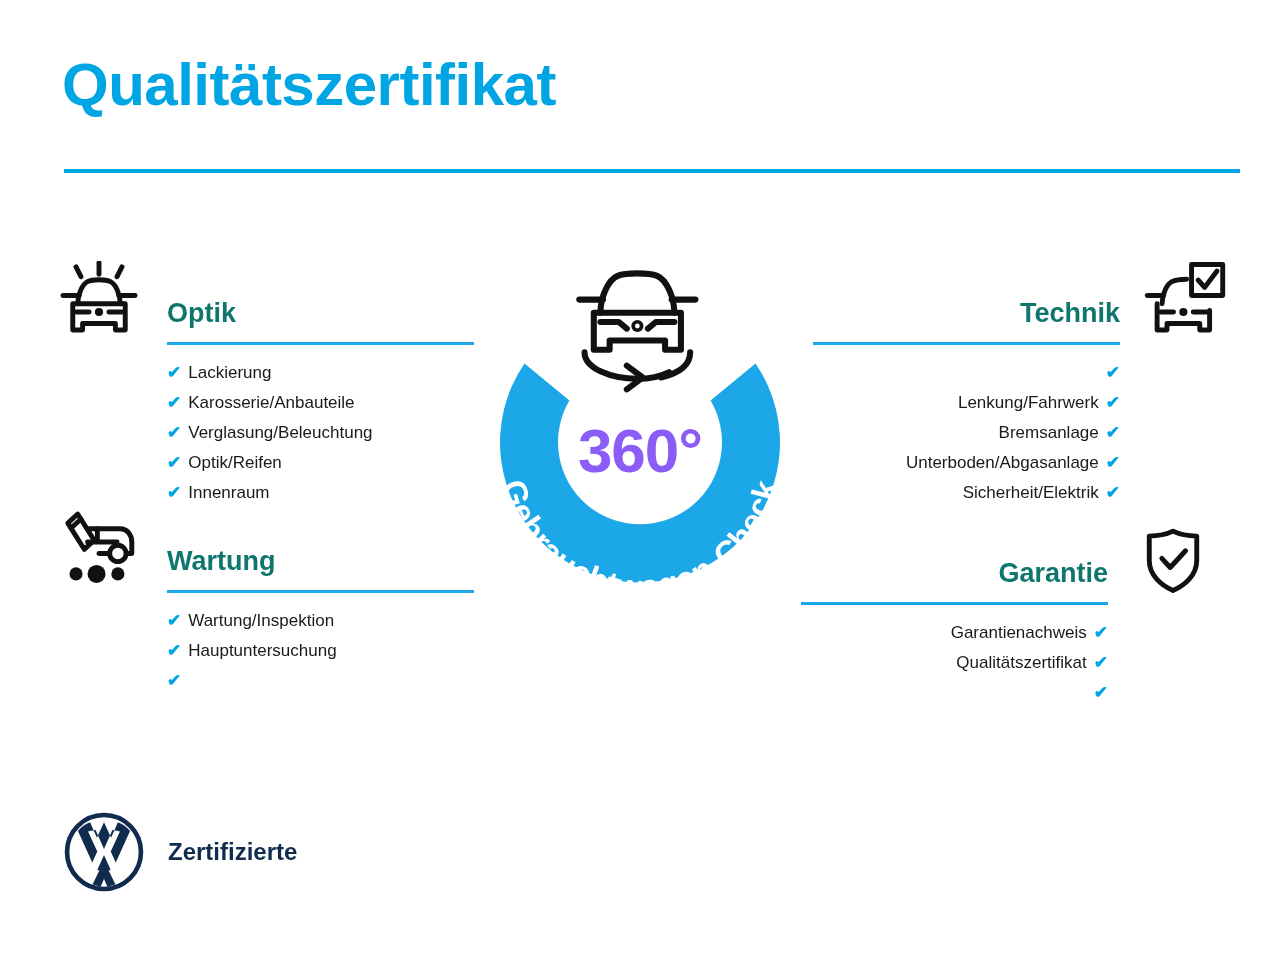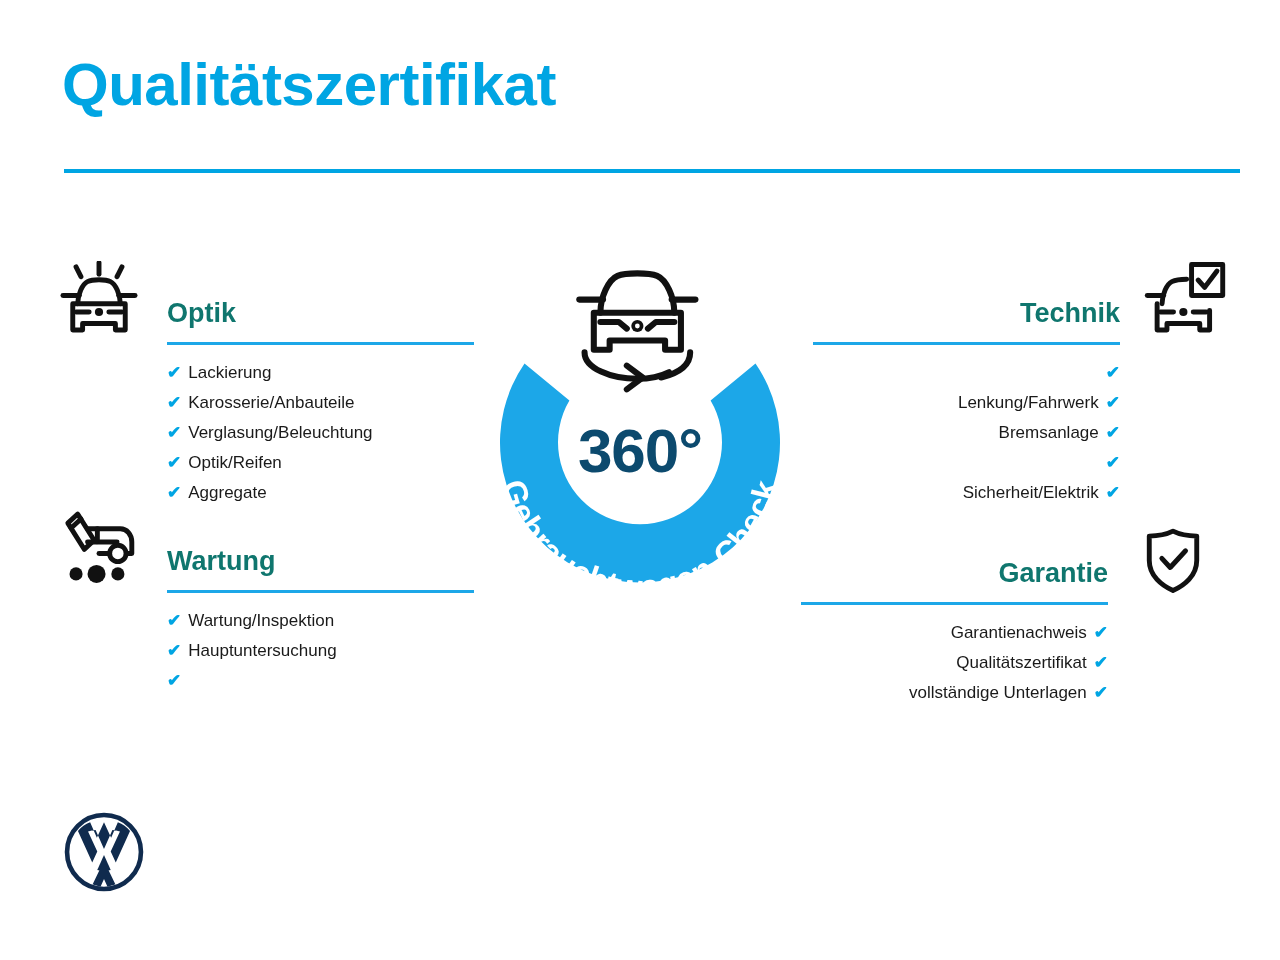--- a/index.html
+++ b/index.html
@@ -133,21 +133,21 @@
   #center-badge svg { display: block; }
 
   #badge-360 {
     position: absolute;
     left: 0;
     top: 168px;
     width: 368px;
     text-align: center;
     font-size: 62px;
     font-weight: 700;
-    color: #0c4a6e;
+    color: #8b5cf6;
     letter-spacing: -1px;
     line-height: 1;
   }
 
   
   #footer-logo {
     position: absolute;
     left: 62px;
     top: 810px;
     display: flex;
@@ -206,21 +206,21 @@
       <li class="item">
           <span class="tick">✔</span>
           <span>Verglasung/Beleuchtung</span>
         </li>
       <li class="item">
           <span class="tick">✔</span>
           <span>Optik/Reifen</span>
         </li>
       <li class="item">
           <span class="tick">✔</span>
-          <span>Aggregate</span>
+          <span>Innenraum</span>
         </li>
     </ul>
   </div>
 
   <div class="section" id="sec-wartung">
     <div class="sec-head">
       <div class="sec-icon">
         <svg viewBox="0 0 100 96" width="82" height="79" aria-hidden="true">
           <g fill="none" stroke="#111" stroke-width="6" stroke-linejoin="round" stroke-linecap="round">
             <path d="M12 17 L24 6 L44 38 L32 49 Z"></path>
@@ -283,20 +283,21 @@
         </li>
       <li class="item">
           <span>Lenkung/Fahrwerk</span>
           <span class="tick">✔</span>
         </li>
       <li class="item">
           <span>Bremsanlage</span>
           <span class="tick">✔</span>
         </li>
       <li class="item">
+          <span>Unterboden/Abgasanlage</span>
           <span class="tick">✔</span>
         </li>
       <li class="item">
           <span>Sicherheit/Elektrik</span>
           <span class="tick">✔</span>
         </li>
     </ul>
   </div>
 
   <div class="section" id="sec-garantie">
@@ -315,21 +316,20 @@
     <ul class="item-list">
       <li class="item">
           <span>Garantienachweis</span>
           <span class="tick">✔</span>
         </li>
       <li class="item">
           <span>Qualitätszertifikat</span>
           <span class="tick">✔</span>
         </li>
       <li class="item">
-          <span>vollständige Unterlagen</span>
           <span class="tick">✔</span>
         </li>
     </ul>
   </div>
 </div>
 
 <div id="center-badge">
   <svg viewBox="0 0 368 380" width="368" height="380" aria-hidden="true">
     <defs>
       <path id="ringPath" d="M 44 206 A 140 140 0 1 0 324 206"></path>
@@ -373,14 +373,15 @@
              C72 16.5 77.5 20.5 81 25
              L64 62.5 L58 49.5 L69 25.5 C66 24.6 63 24 60 23.8
              L50 46.5 L40 23.8 C37 24 34 24.6 31 25.5
              L42 49.5 L36 62.5 L19 25
              C22.5 20.5 28 16.5 33.5 14.5
              L41.5 33 Z" fill="#102B4E"></path>
     <path d="M50 53.5 L58 71.5 C55.5 72.2 52.8 72.6 50 72.6 C47.2 72.6 44.5 72.2 42 71.5 Z" fill="#102B4E"></path>
     <path d="M50 60.5 L36.5 88.5 C39 89.6 43 90.8 46 91.2 L50 82 L54 91.2 C57 90.8 61 89.6 63.5 88.5 Z" fill="#102B4E"></path>
   </svg>
   <div id="footer-text">
+    <div>Zertifizierte</div>
   </div>
 </div>
 
 </body></html>

